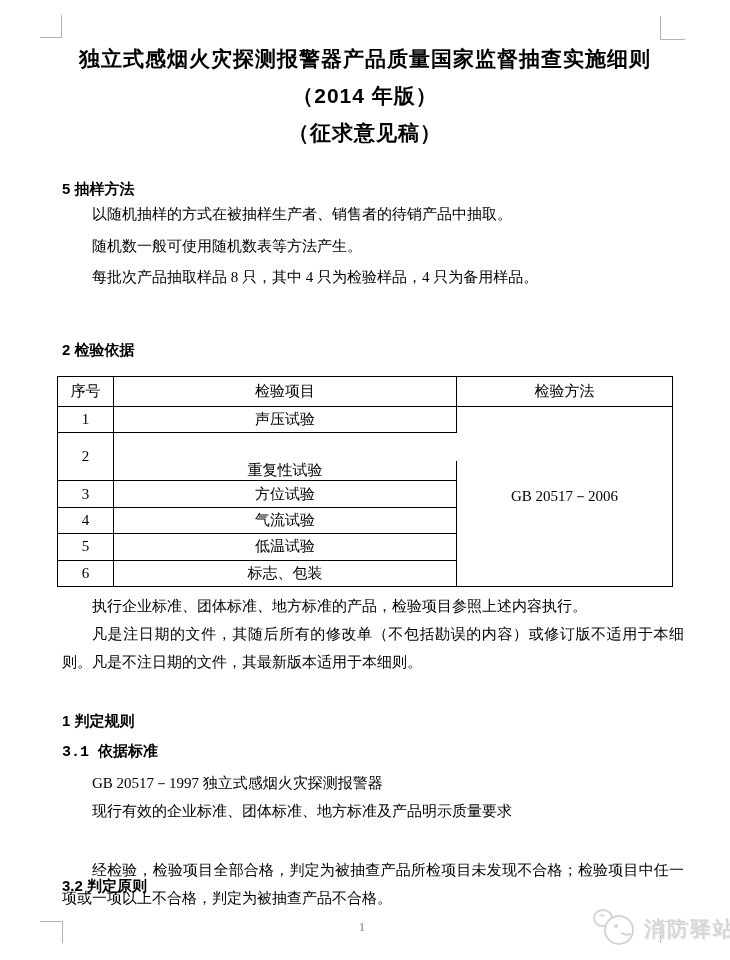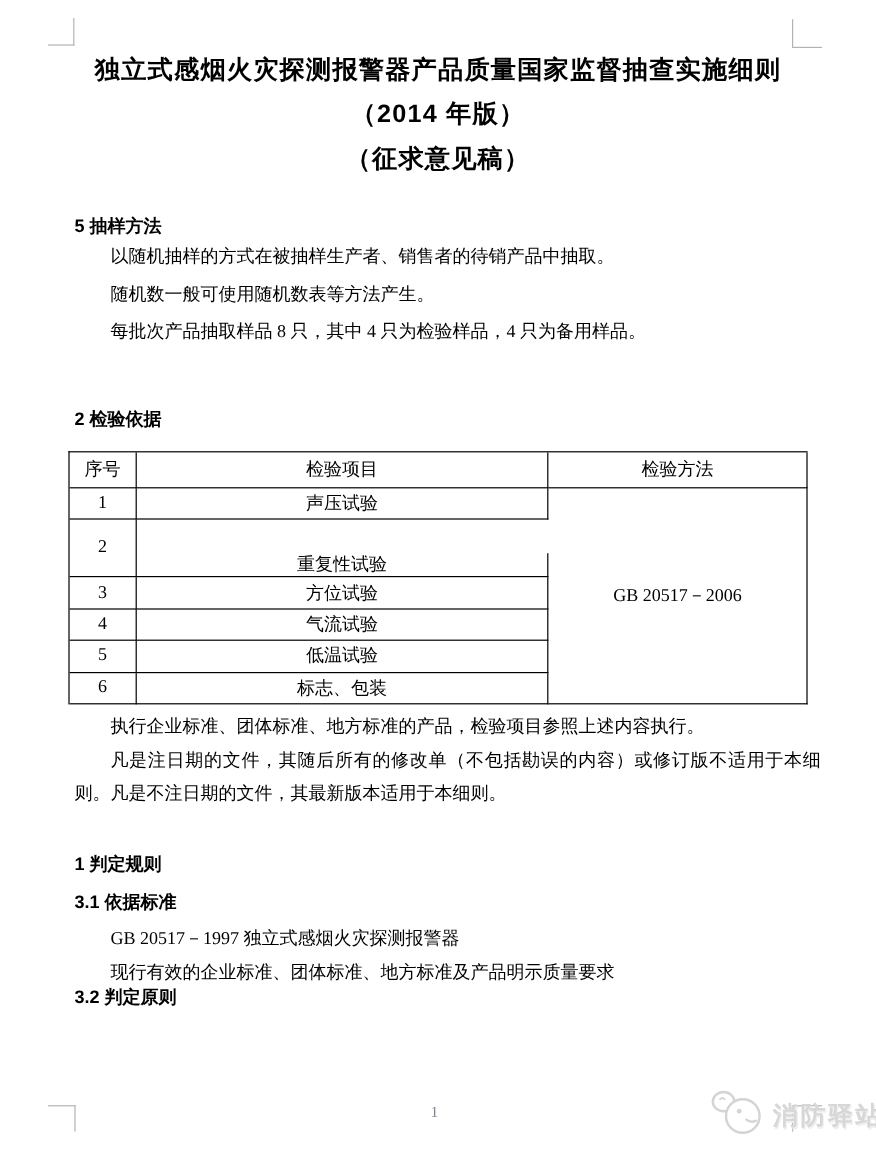--- a/index.html
+++ b/index.html
@@ -121,24 +121,25 @@
     <div class="cell" style="grid-column:1; grid-row:7;">6</div>
     <div class="cell" style="grid-column:2; grid-row:7;">标志、包装</div>
 
     <div class="cell" style="grid-column:3; grid-row:2 / 8;">GB 20517－2006</div>
   </div>
 
   <div class="p" style="top:596px;">执行企业标准、团体标准、地方标准的产品，检验项目参照上述内容执行。</div>
   <div class="p wrap" style="top:620px;">凡是注日期的文件，其随后所有的修改单（不包括勘误的内容）或修订版不适用于本细则。凡是不注日期的文件，其最新版本适用于本细则。</div>
 
   <div class="h" style="top:711px;">1 判定规则</div>
-  <div class="h" style="top:743px;">3.1 依据标准</div>
+  <div class="h" style="top:743px;font-family:Liberation Mono, monospace;">3.1 依据标准</div>
   <div class="p" style="top:773px;">GB 20517－1997 独立式感烟火灾探测报警器</div>
   <div class="p" style="top:801px;">现行有效的企业标准、团体标准、地方标准及产品明示质量要求</div>
-  <div class="h" style="top:822px;">3.2 判定原则</div>
+  <div class="h" style="top:876px;">3.2 判定原则</div>
+  <div class="p wrap" style="top:856px;">经检验，检验项目全部合格，判定为被抽查产品所检项目未发现不合格；检验项目中任一项或一项以上不合格，判定为被抽查产品不合格。</div>
 
   <div class="page-num">1</div>
 
   <div class="watermark">
     <span>
       <svg width="46" height="42" viewBox="0 0 46 42">
         <ellipse cx="11" cy="12" rx="9" ry="8" fill="#ffffff" stroke="#d4d4d4" stroke-width="2"></ellipse>
         <circle cx="27" cy="24" r="14" fill="#ffffff" stroke="#d4d4d4" stroke-width="2"></circle>
         <circle cx="24" cy="20" r="2" fill="#d4d4d4"></circle>
         <path d="M30 27 q4 3 8 1" fill="none" stroke="#d4d4d4" stroke-width="2" stroke-linecap="round"></path>

